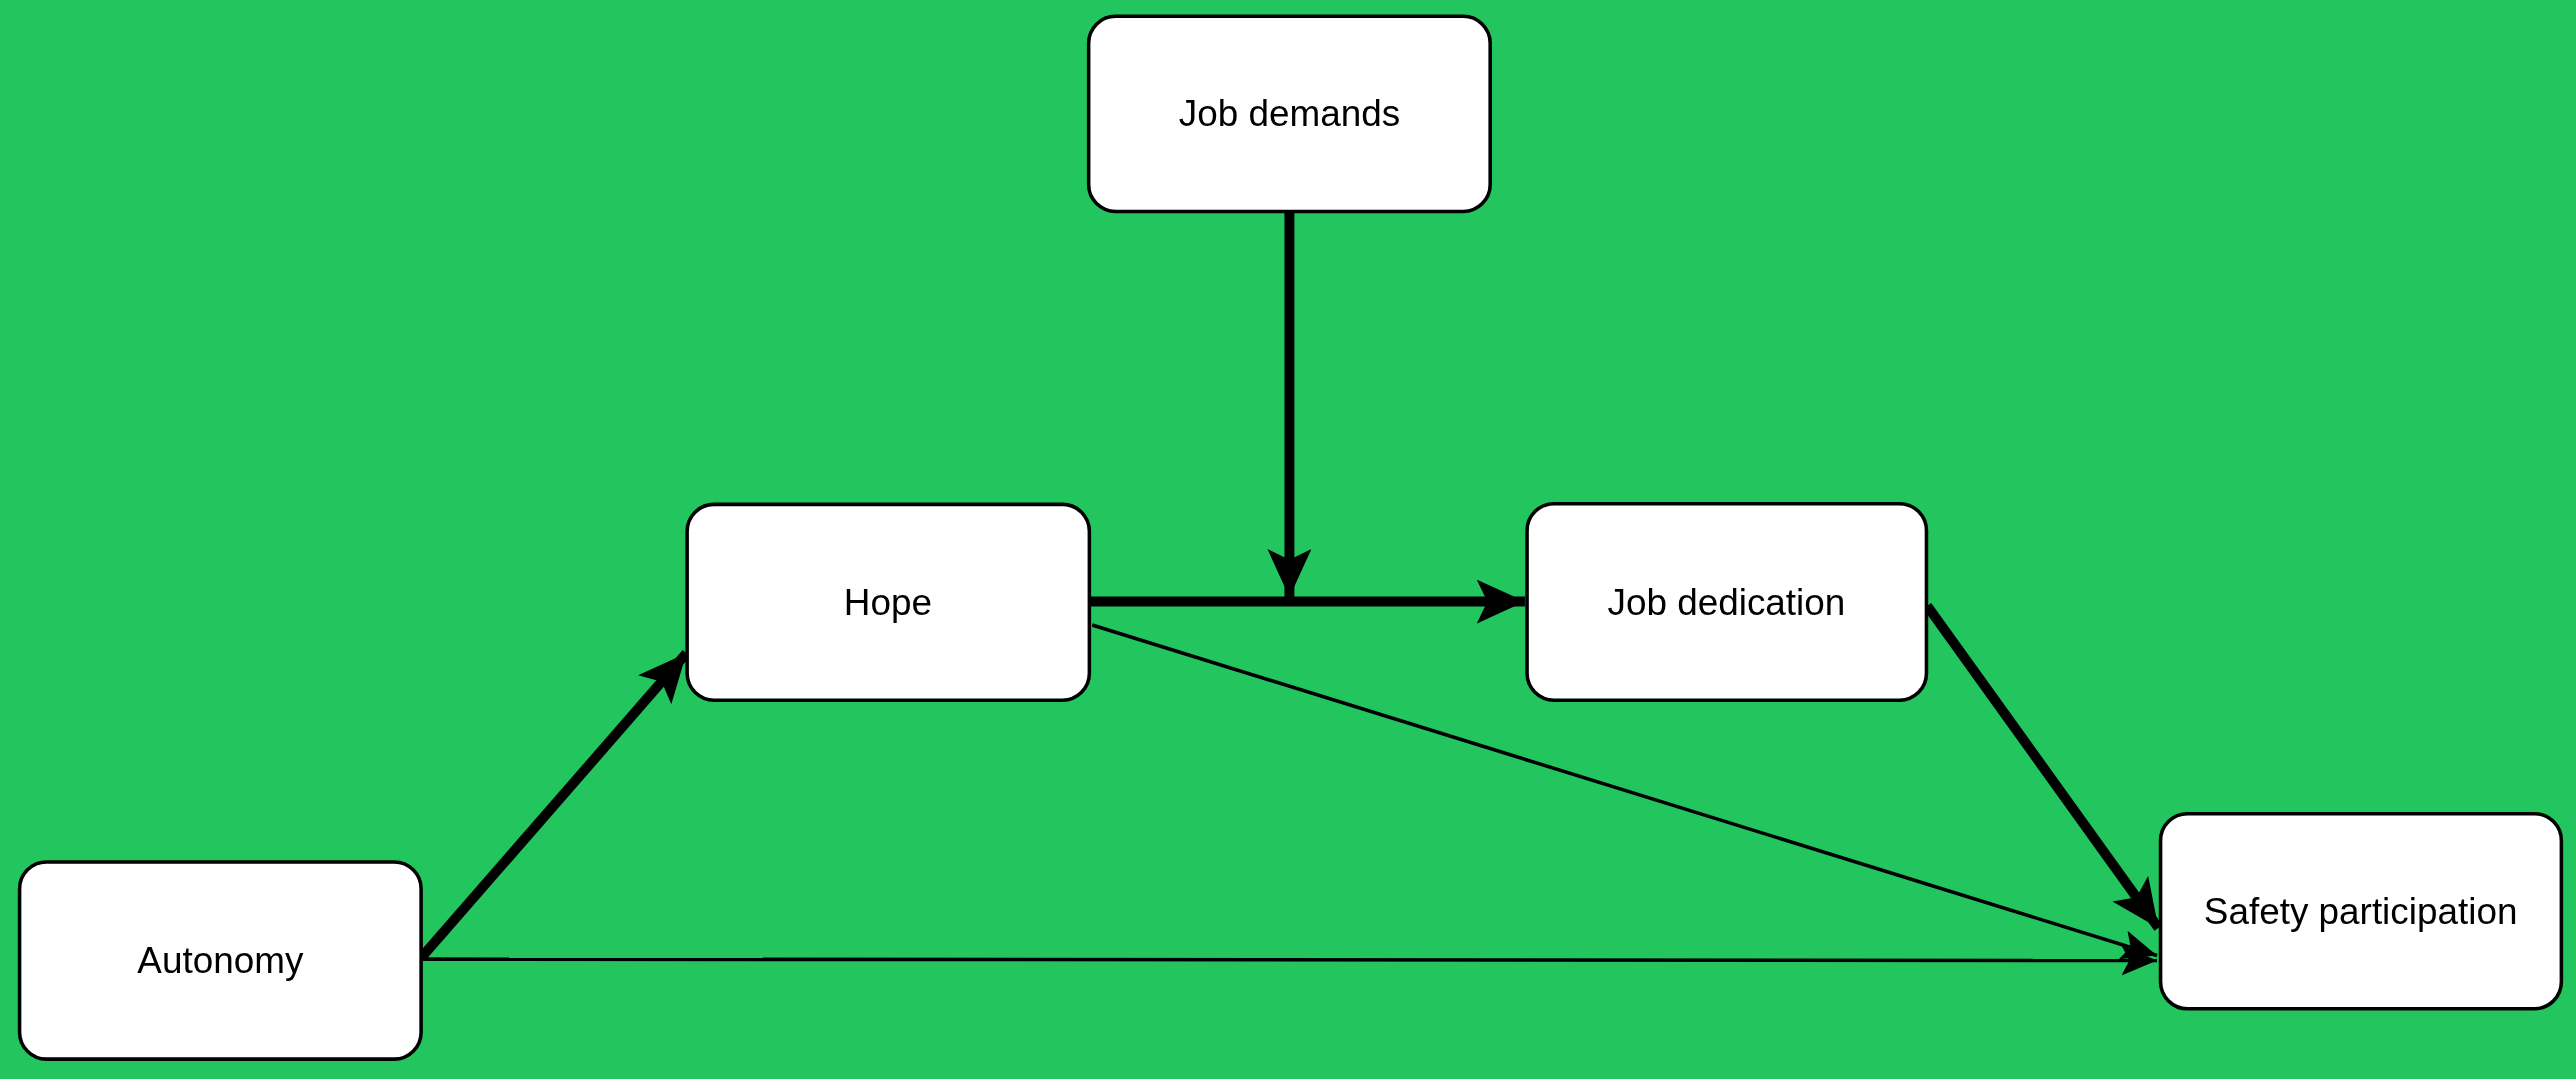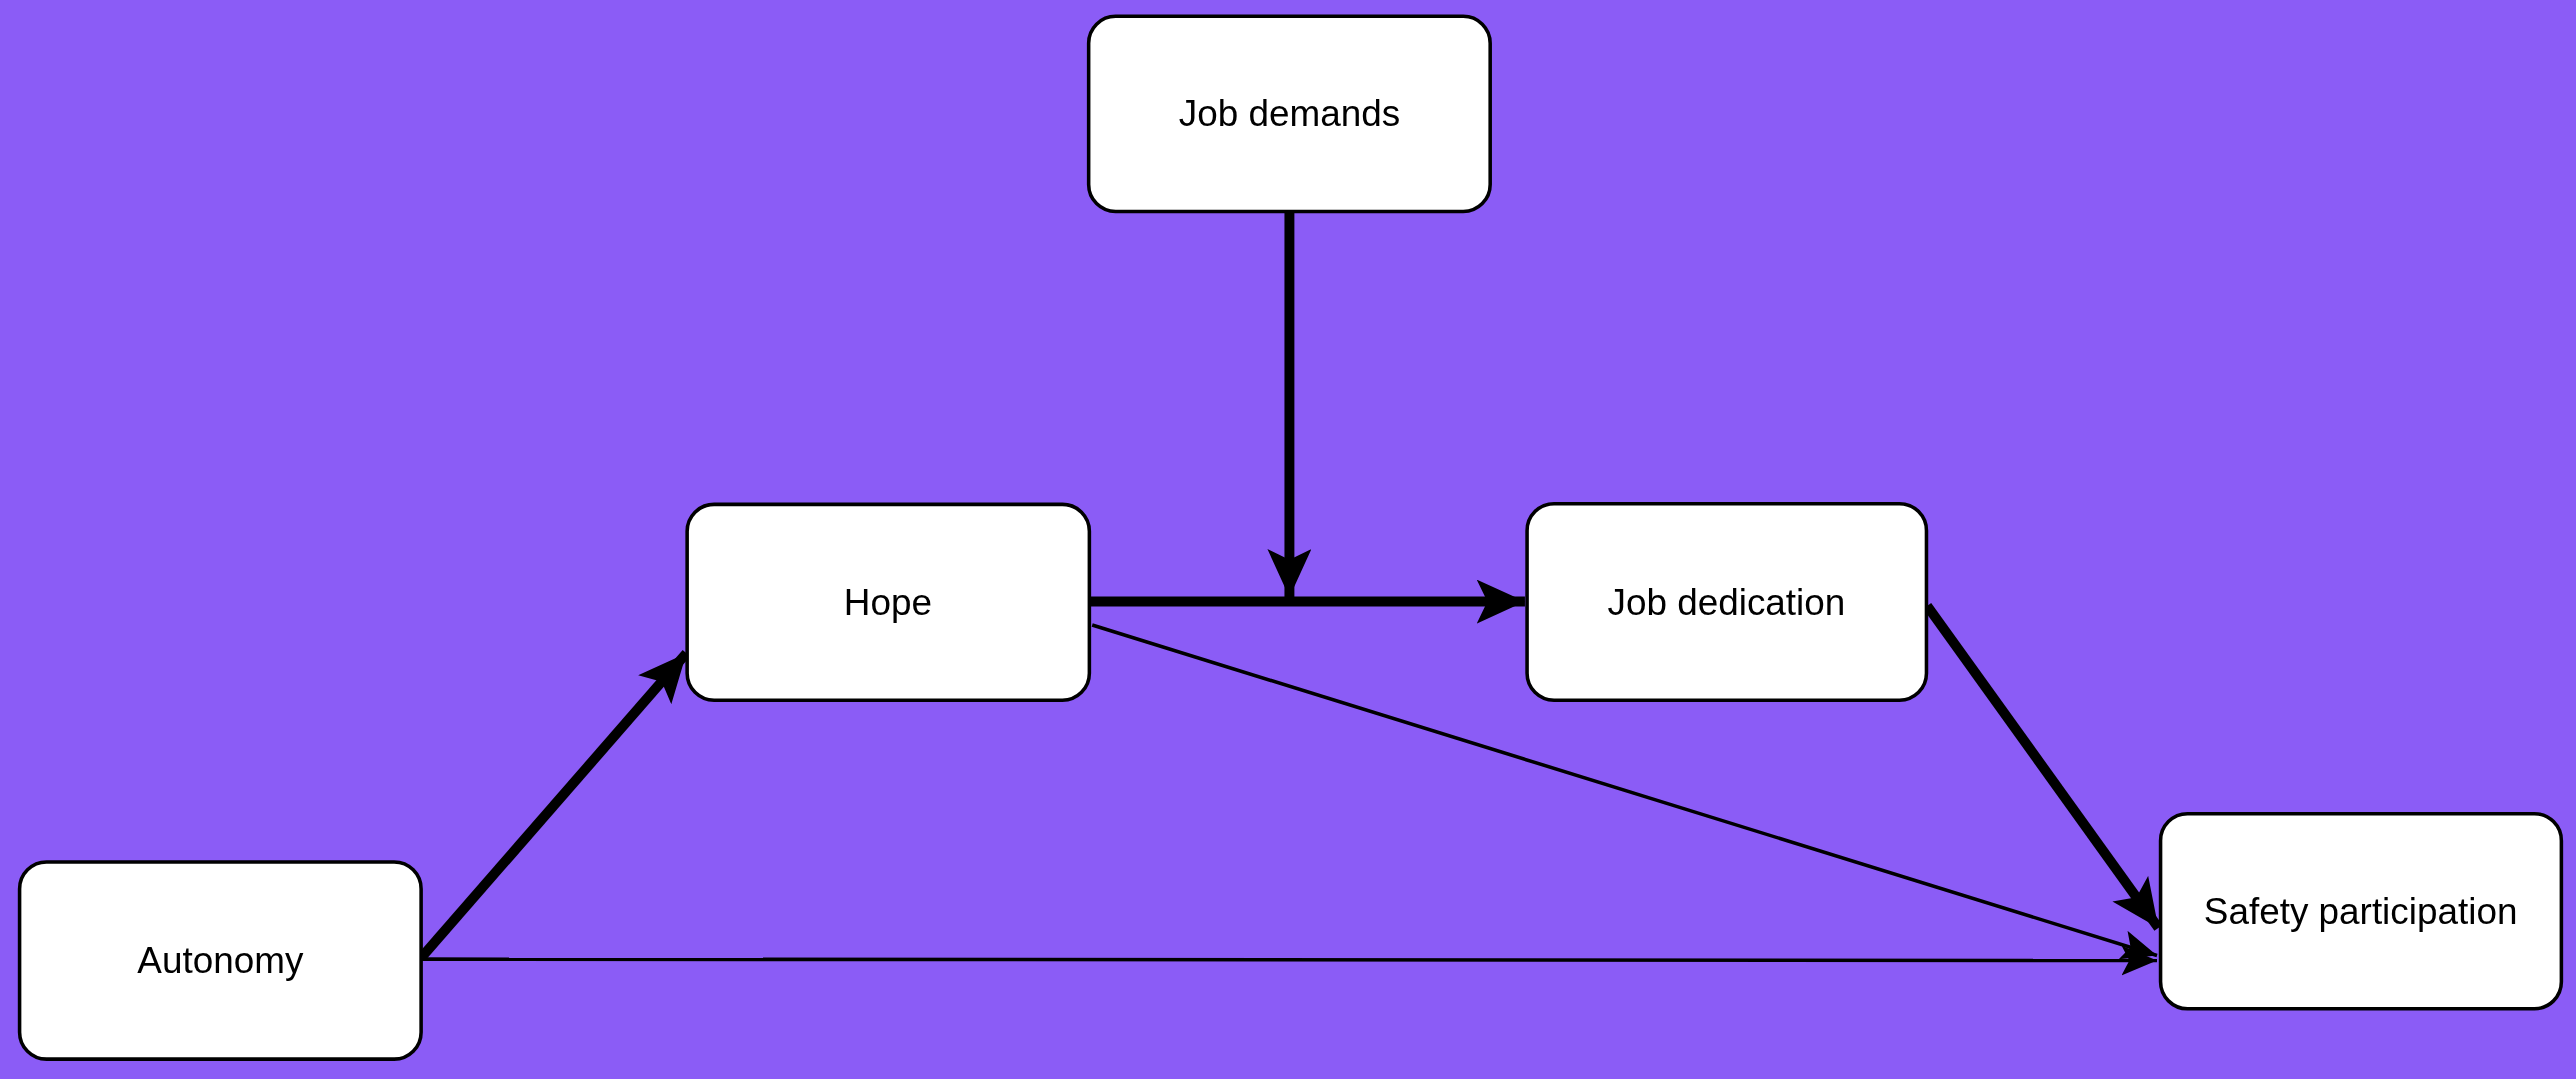--- a/index.html
+++ b/index.html
@@ -3,21 +3,21 @@
 <meta charset="utf-8">
 <style>
   html, body {
     margin: 0;
     padding: 0;
     background: #ffffff;
   }
   .diagram-wrap {
     width: 2576px;
     height: 1079px;
-    background: #8b5cf6;
+    background: #22c55e;
     position: relative;
     overflow: hidden;
   }
   svg {
     display: block;
   }
   .node-box {
     fill: #ffffff;
     stroke: #000000;
     stroke-width: 5;

